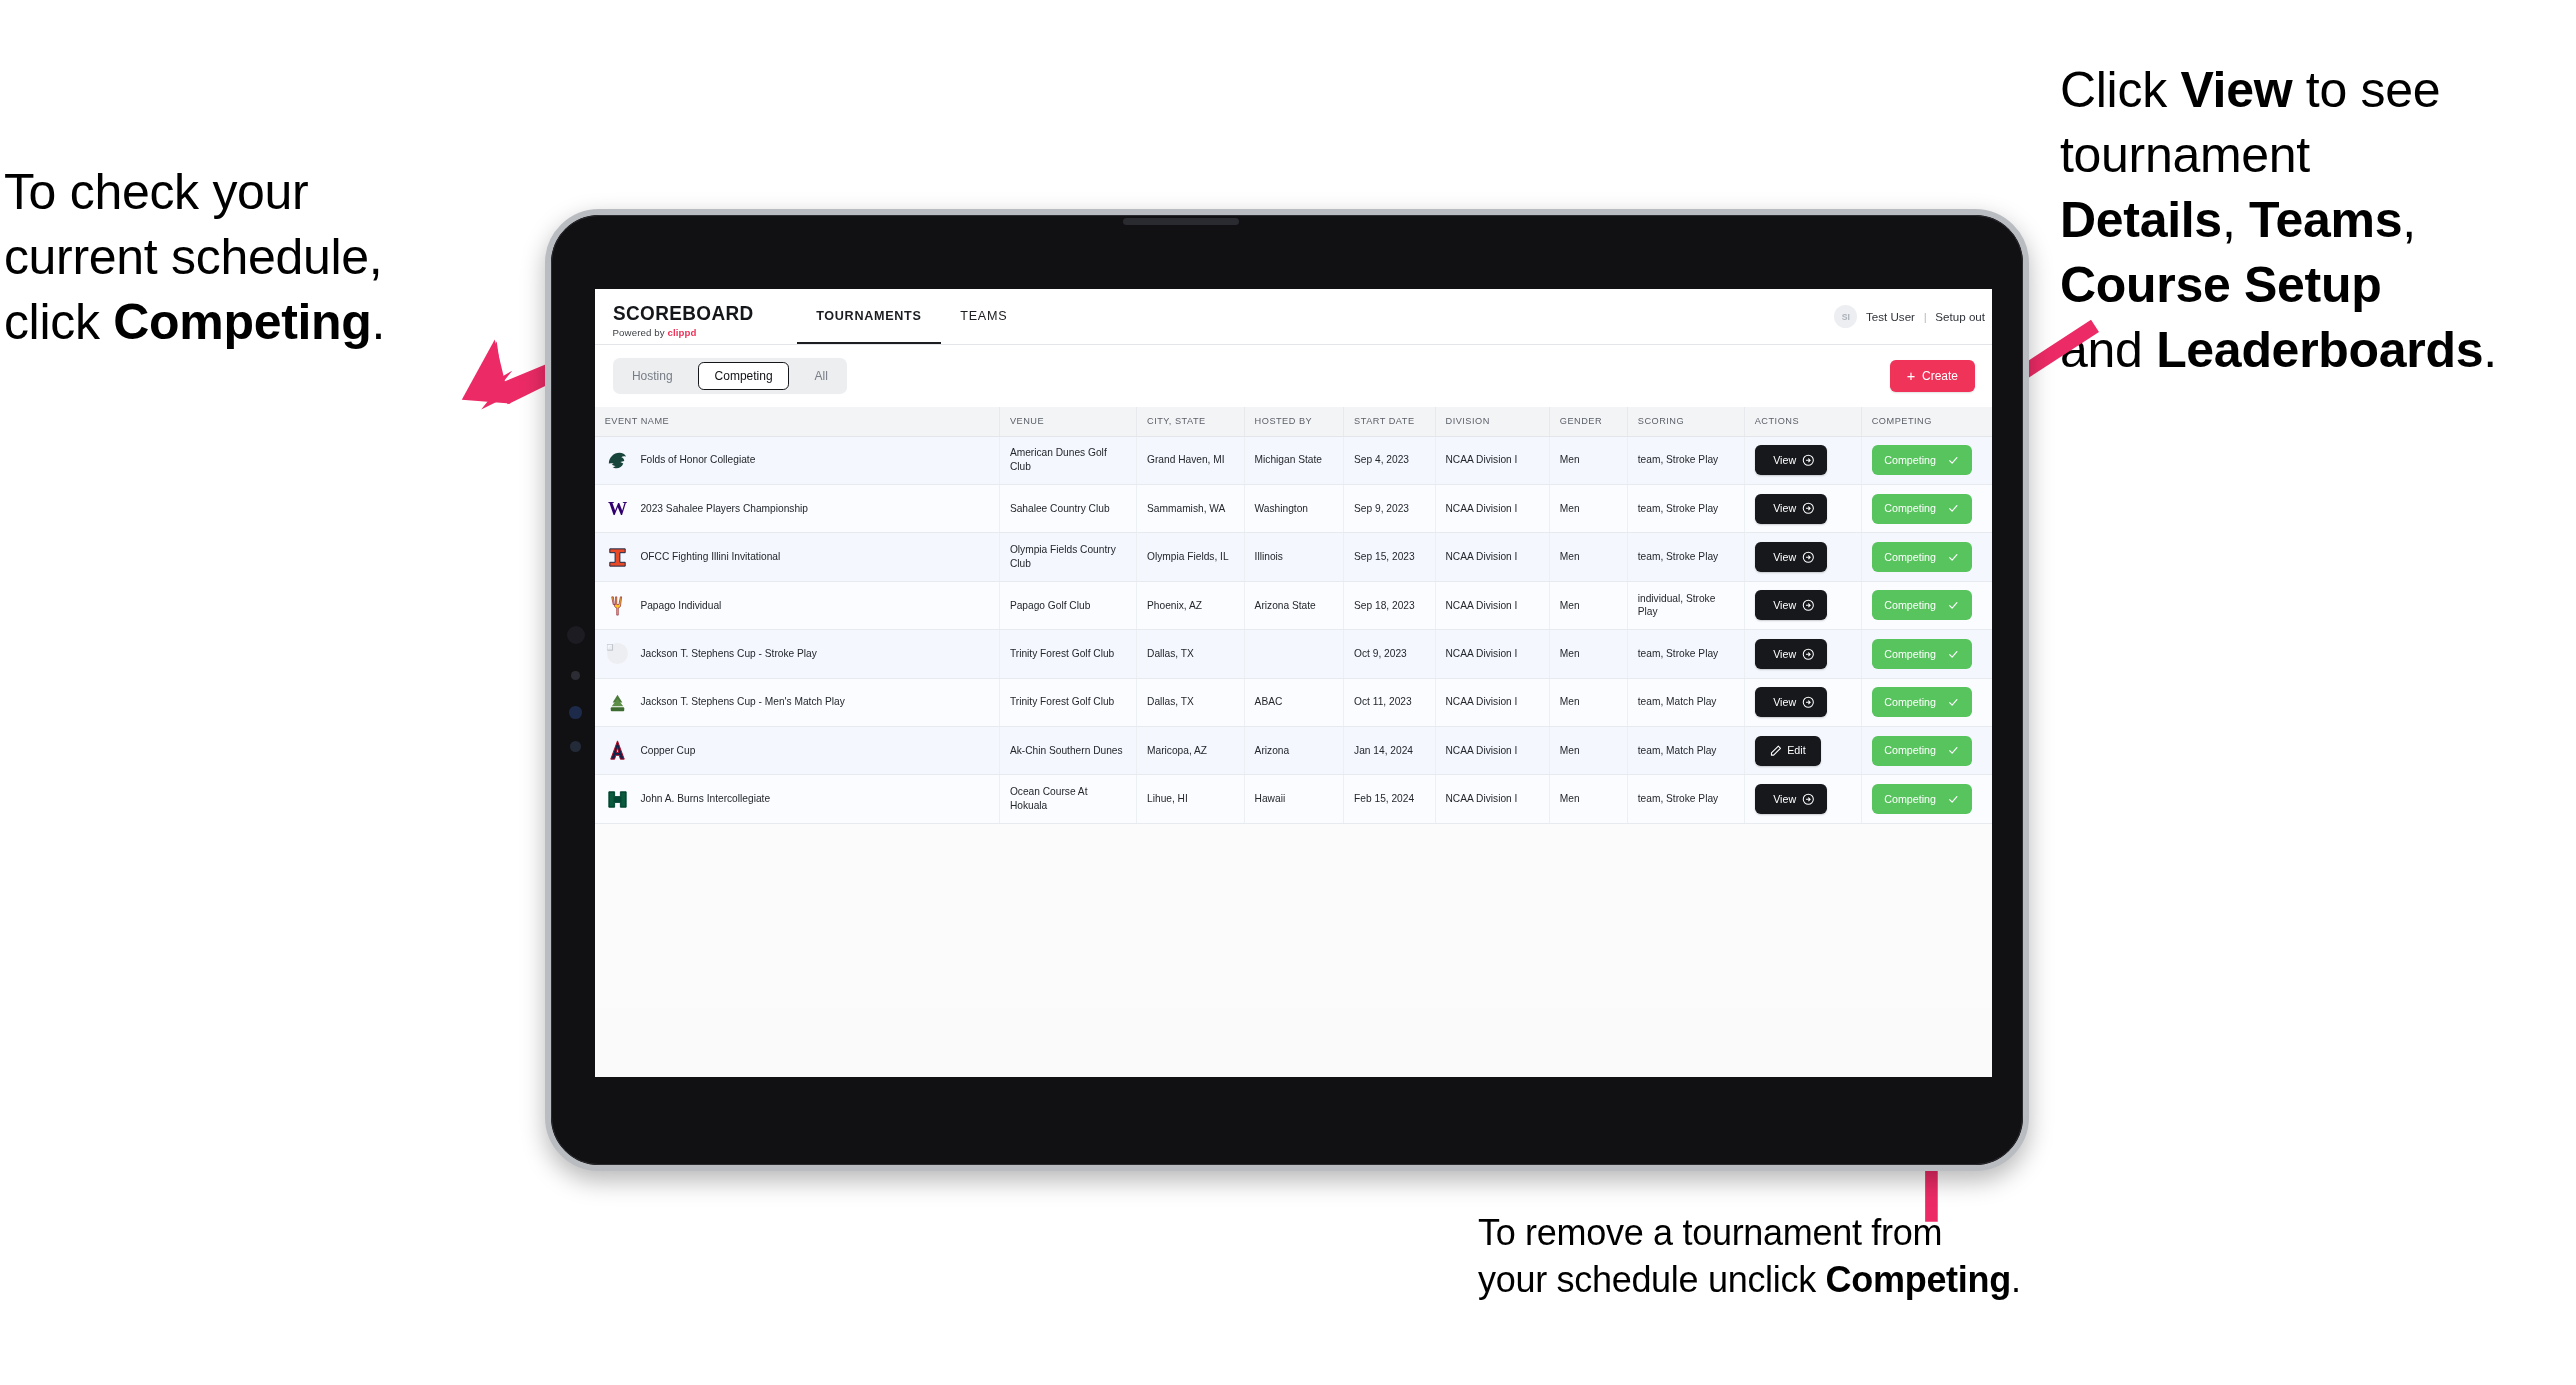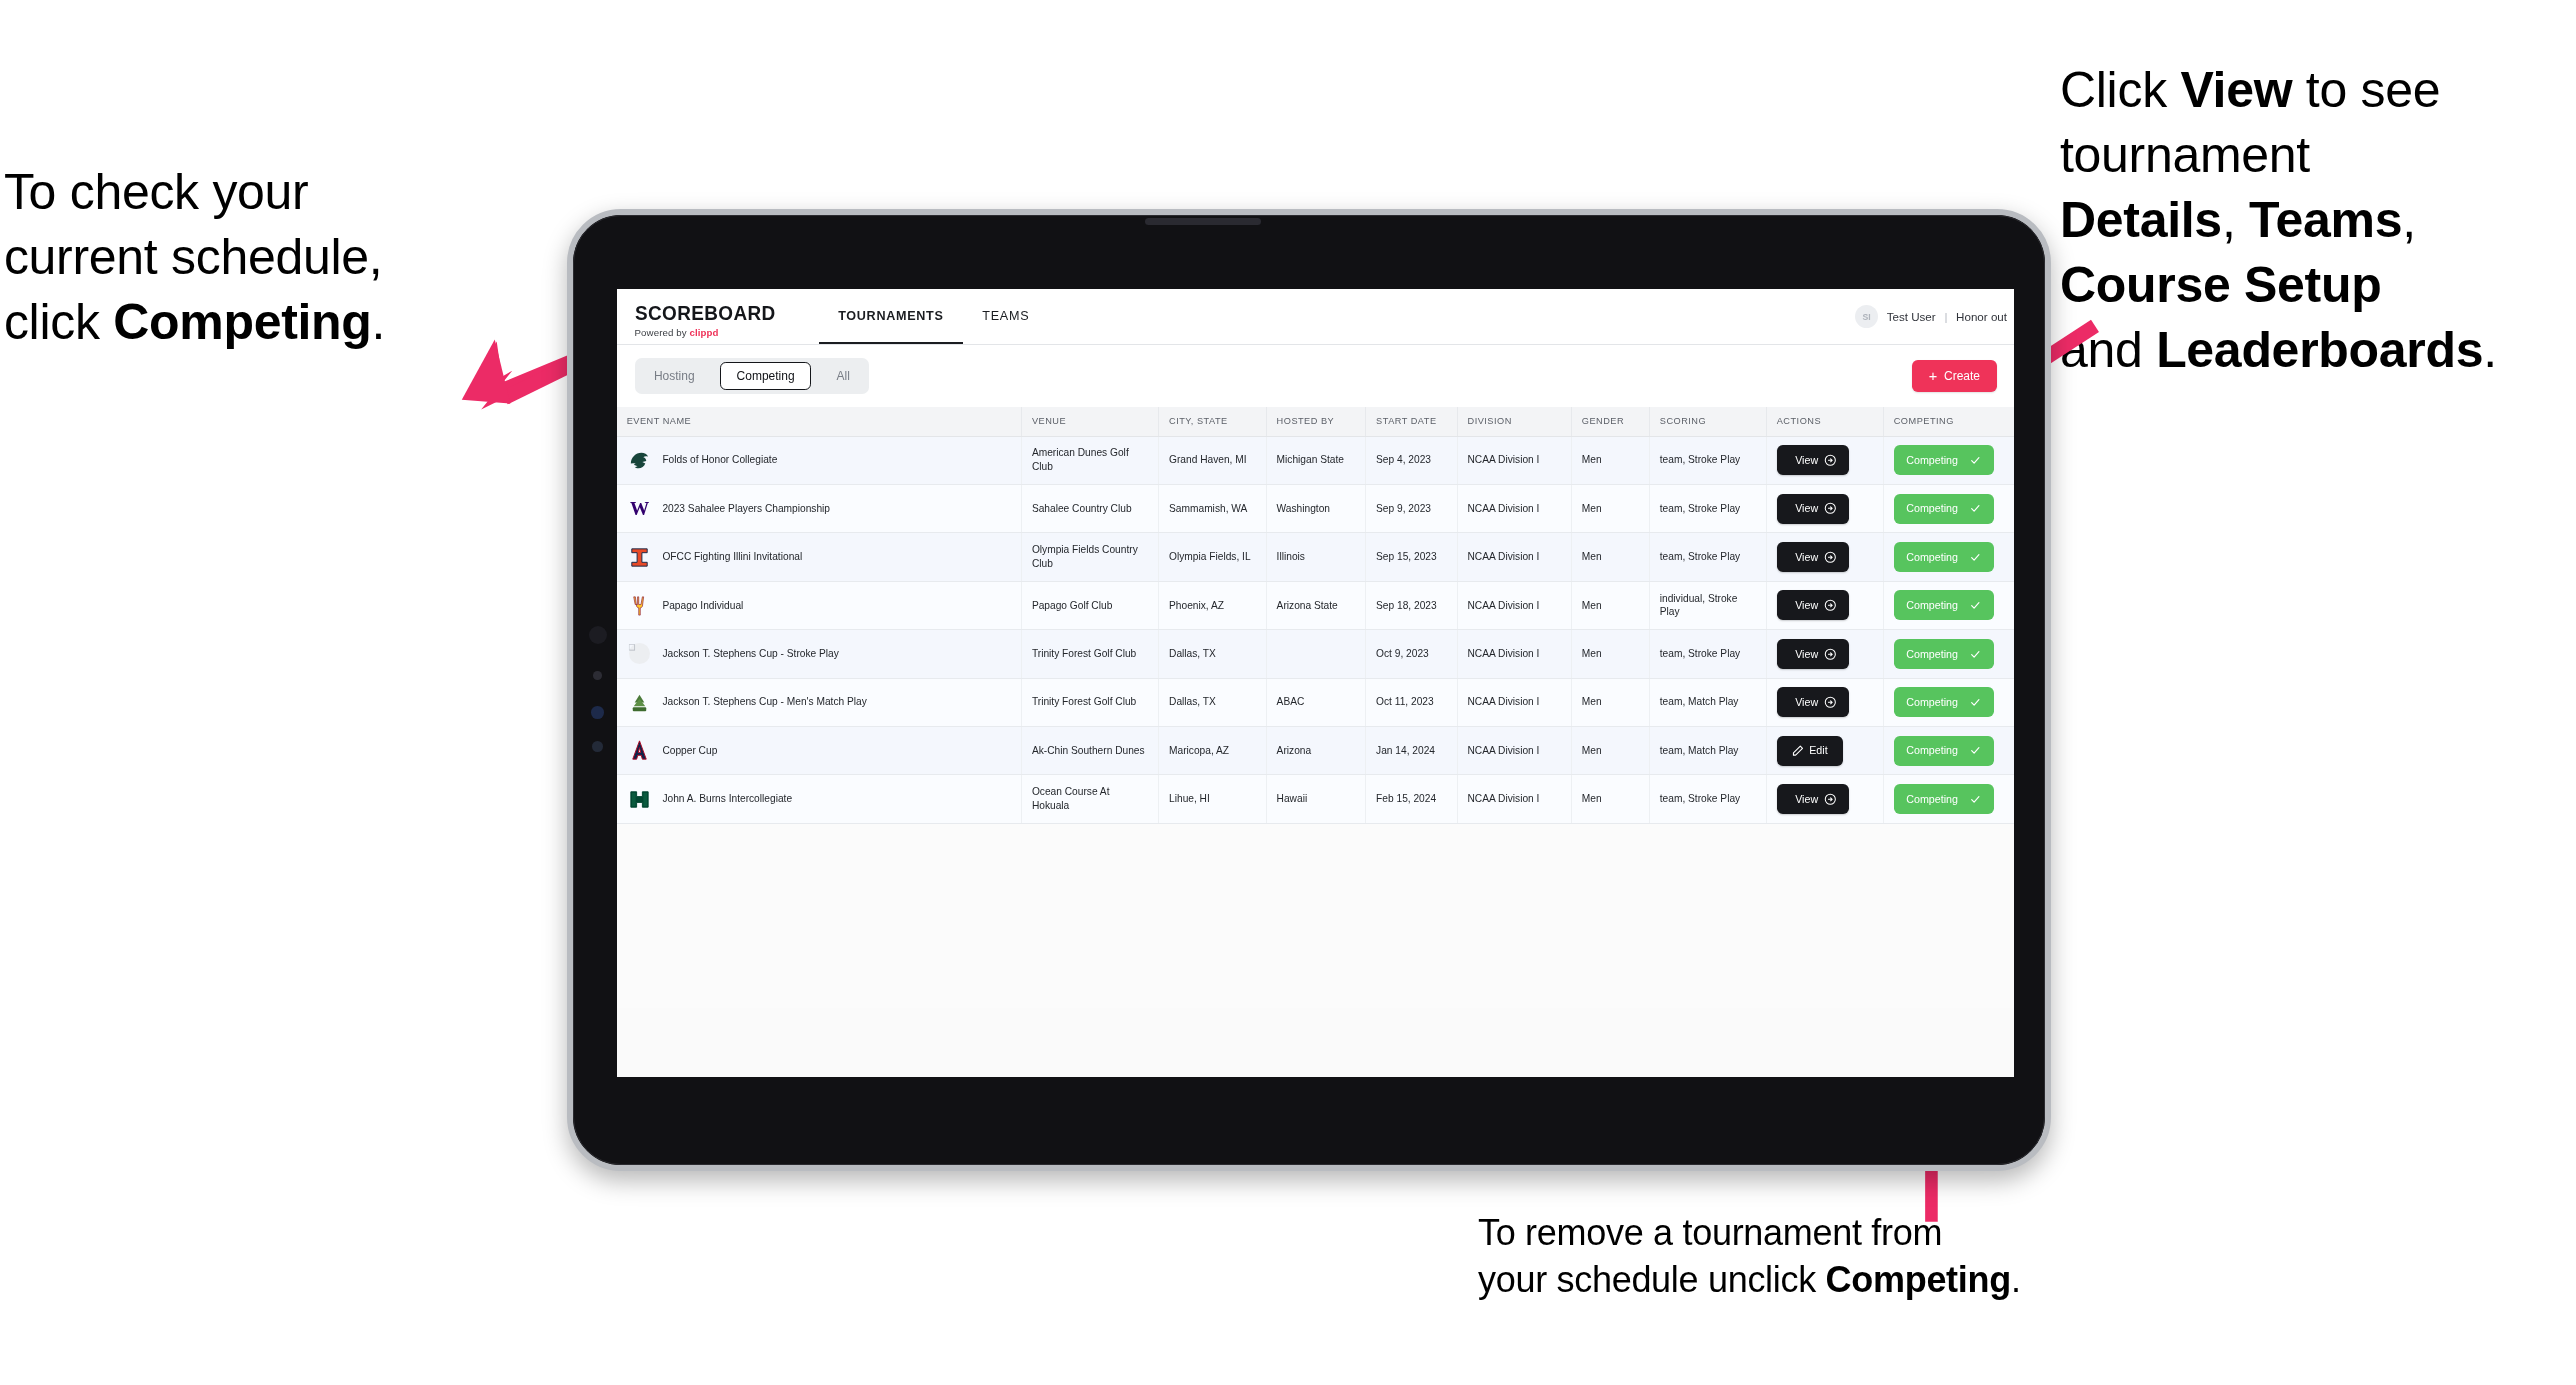--- a/index.html
+++ b/index.html
@@ -24,21 +24,21 @@
 
   
   .arrow { position: absolute; overflow: visible; pointer-events: none; }
   #arrow-left   { left: 388px;  top: 291px;  width: 330px;  height: 136px; }
   #arrow-right  { left: 1775px; top: 320px;  width: 320px;  height: 194px; }
   #arrow-bottom { left: 1852px; top: 902px;  width: 155px;  height: 320px; }
 
   
   #tablet {
     position: absolute;
-    left: 567px; top: 209px;
+    left: 545px; top: 209px;
     width: 1484px; height: 962px;
     background: #0d0d0f;
     border-radius: 54px;
     border: 6.8px solid #b9bcc1;
     box-shadow: 0 9.7px 25px rgba(0,0,0,.28);
   }
   #tablet-inner {
     position: absolute; inset: 0;
     border-radius: 48px;
     background: #111114;
@@ -214,21 +214,21 @@
         <div id="brand-sub"><span>Powered by </span><span class="brandmark">clippd</span></div>
       </div>
       <nav class="topnav">
         <div class="topnav-item active">TOURNAMENTS</div>
         <div class="topnav-item">TEAMS</div>
       </nav>
       <div id="header-right">
         <div id="avatar">SI</div>
         <span>Test User</span>
         <span class="hdr-sep">|</span>
-        <span id="signout">Honor out</span>
+        <span id="signout">Setup out</span>
       </div>
     </div>
 
     <div id="filterbar">
       <div id="segmented">
         <div class="seg">Hosting</div>
         <div class="seg active">Competing</div>
         <div class="seg">All</div>
       </div>
       <div id="create-btn">

